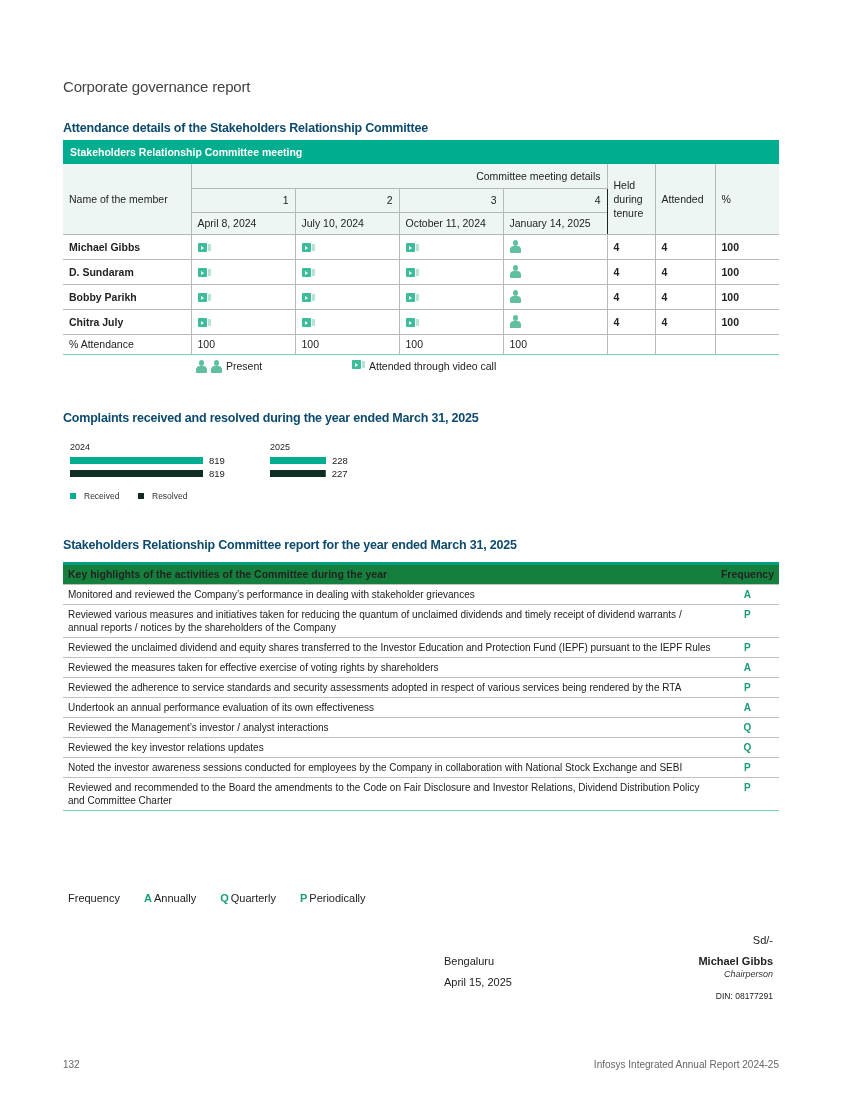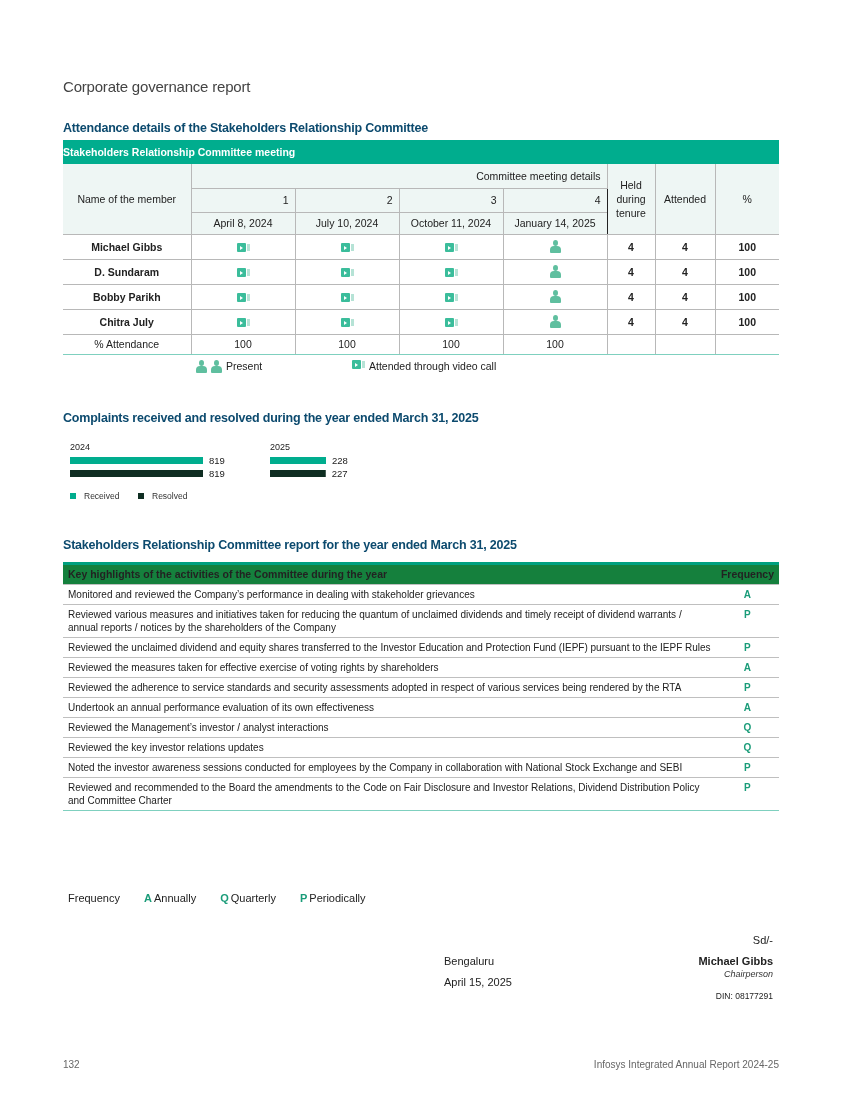--- a/index.html
+++ b/index.html
@@ -2,23 +2,23 @@
 <html><head>
 <meta charset="utf-8">
 <style>
   * { box-sizing: border-box; margin: 0; padding: 0; }
   html, body { width: 850px; height: 1100px; background: #ffffff; }
   body { position: relative; font-family: "Liberation Sans", "DejaVu Sans", sans-serif; color: #222; }
   .page-title { position: absolute; left: 63px; top: 78px; font-size: 15px; color: #444; font-weight: normal; letter-spacing: -0.2px; }
   .section-title { position: absolute; left: 63px; font-size: 12.5px; font-weight: bold; color: #0c4a6e; letter-spacing: -0.2px; }
   
   .att-wrap { position: absolute; left: 63px; top: 140px; width: 716px; }
-  .att-banner { background: #00ad8e; color: #fff; font-weight: bold; font-size: 10.5px; height: 24px; line-height: 24px; }
+  .att-banner { background: #00ad8e; color: #fff; font-weight: bold; font-size: 10.5px; height: 24px; line-height: 24px; padding-left: 7px; }
   table { border-collapse: collapse; width: 100%; }
-  .att td, .att th { font-size: 10.5px; font-weight: normal; text-align: center; padding: 0 6px; border: 1px solid #b8b8b8; }
+  .att td, .att th { font-size: 10.5px; font-weight: normal; text-align: left; padding: 0 6px; border: 1px solid #b8b8b8; }
   .att thead td { background: #eef6f4; }
   .att .hdr-center { text-align: right; }
   .att tbody td { height: 25px; background: #fff; }
   .att tbody td.name { font-weight: bold; }
   .att tbody td.bold { font-weight: bold; }
   .att .vline-l { border-left: 1.5px solid #222; }
   .att tr.total td { height: 20px; border-bottom: 1.5px solid #7fd0bf; }
   .att td:first-child { border-left: none; }
   .att td:last-child { border-right: none; }
   .att thead tr:first-child td { border-top: none; }

